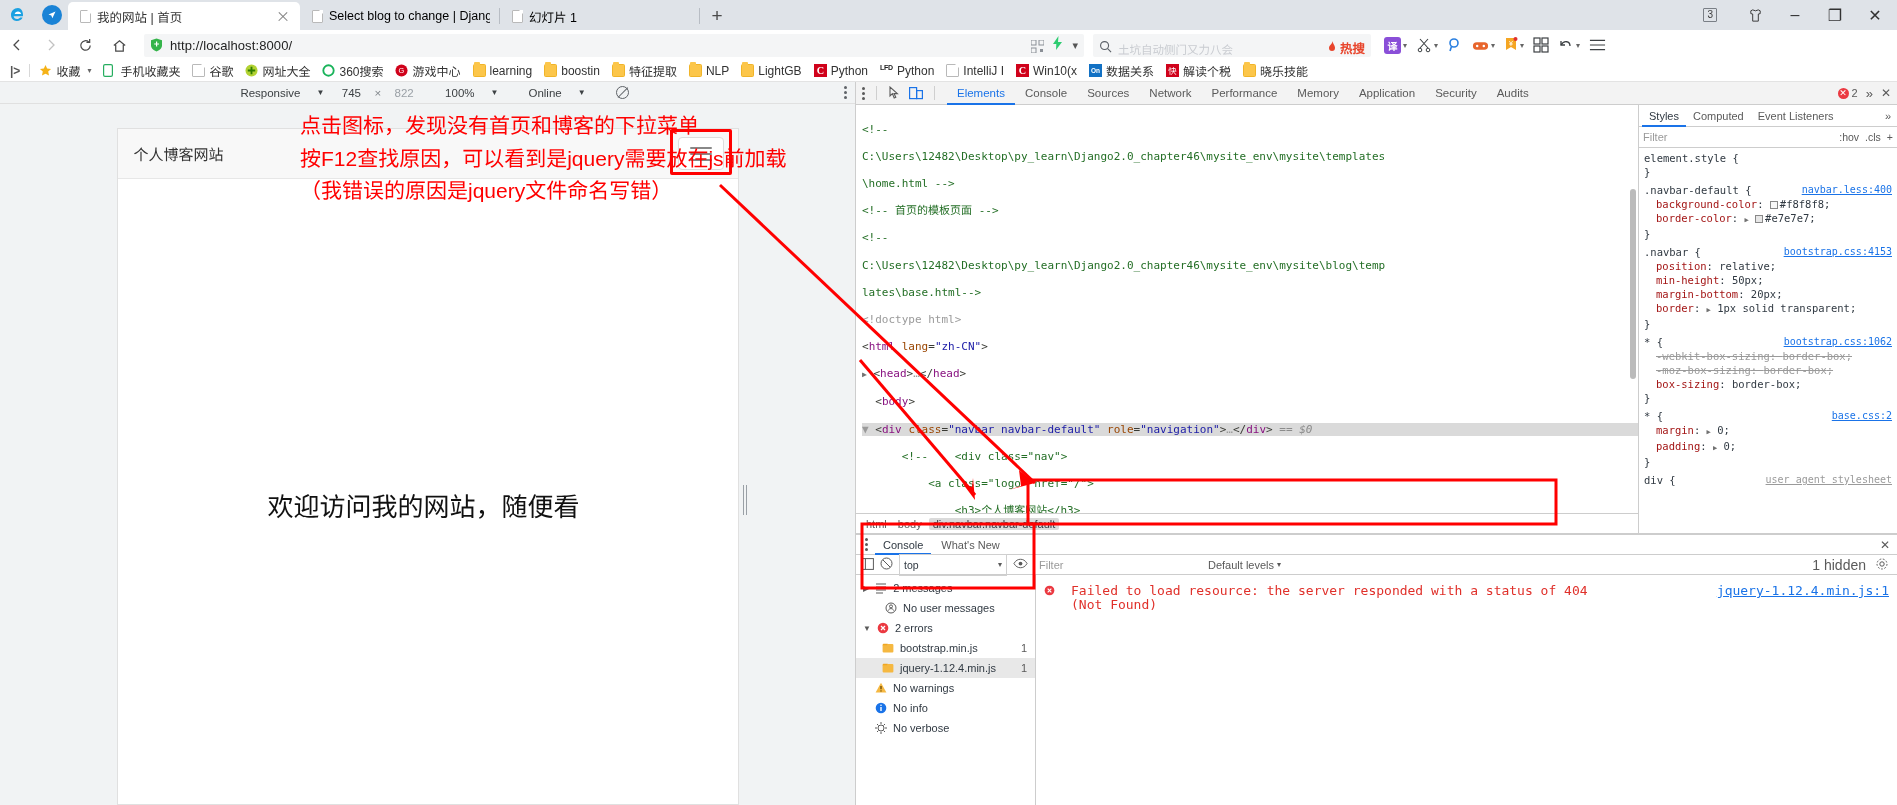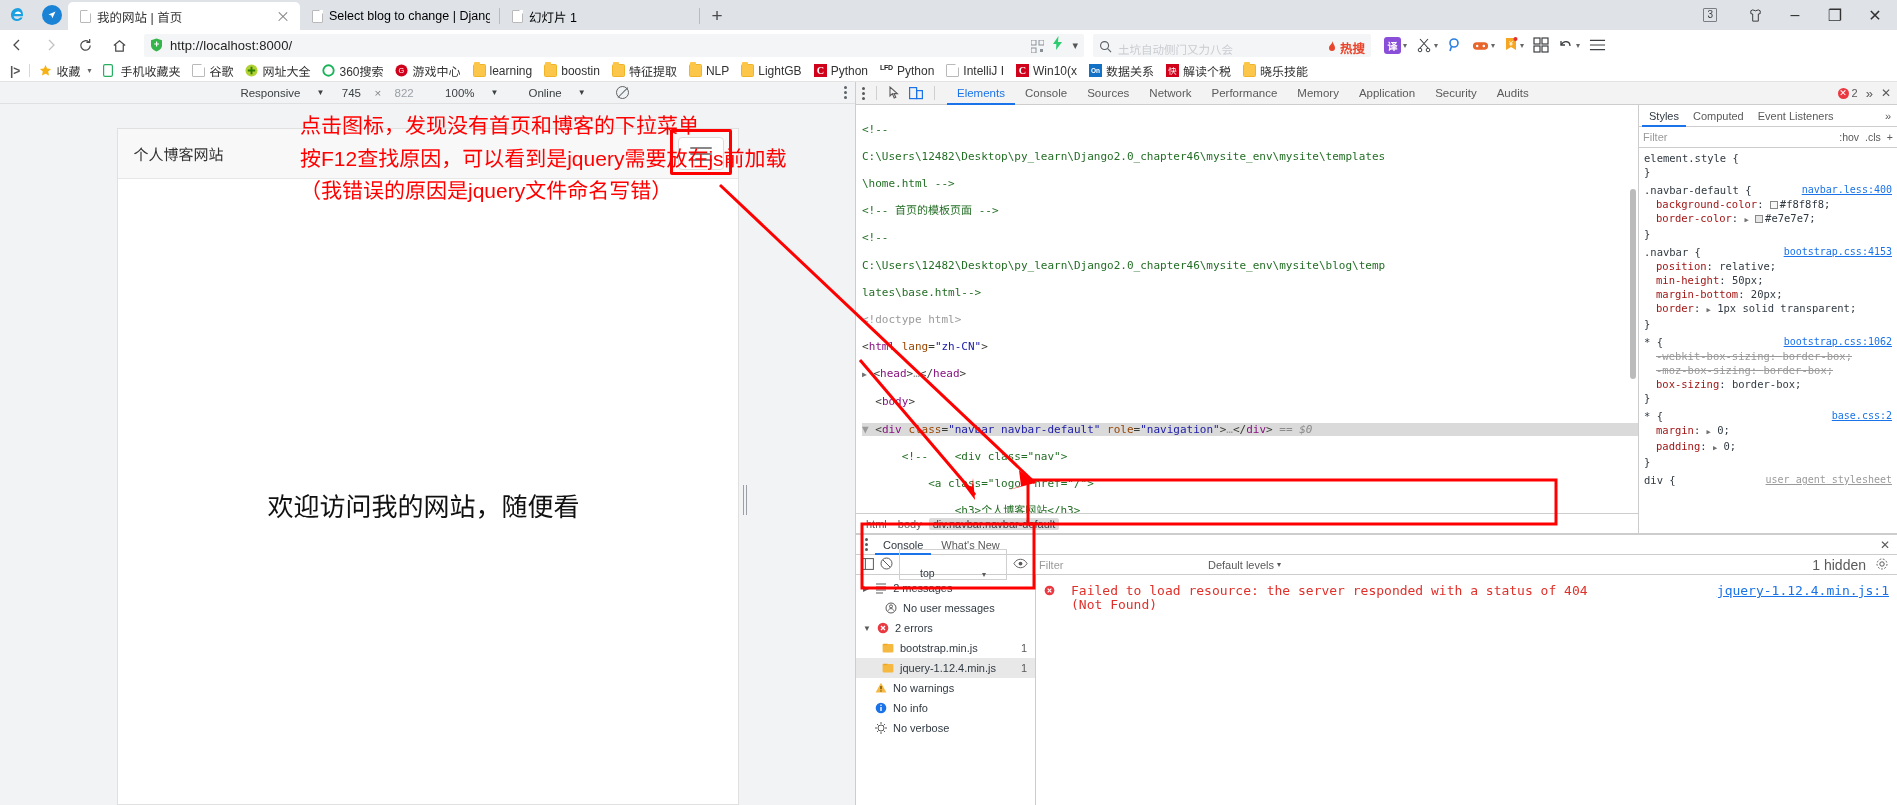--- a/index.html
+++ b/index.html
@@ -213,21 +213,21 @@
 
   
   .drawer { height:272px; border-top:2px solid #cdcdcd; display:flex; flex-direction:column; background:#fff;}
   .drawer-tabs { height:20px; display:flex; align-items:center; border-bottom:1px solid #cdcdcd; padding-left:4px; gap:2px; font-size:11px;}
   .dk { display:flex;flex-direction:column;gap:2px; padding:0 5px;}
   .dk i { width:3px;height:3px;border-radius:50%;background:#5a5a5a;display:block;}
   .dtab { padding:0 8px; color:#5a5a5a; height:20px; line-height:20px;}
   .dtab.active { color:#303942; box-shadow: inset 0 -2px 0 #1a73e8;}
   .dclose { margin-left:auto; padding-right:7px; color:#5a5a5a; font-size:12px;}
   .console-toolbar { height:20px; display:flex; align-items:center; border-bottom:1px solid #cdcdcd; font-size:11px; gap:6px; padding:0 5px;}
-  .ctx-sel { display:flex;align-items:flex-end;gap:4px; width:108px; border:1px solid #d0d0d0; height:31px; padding:0 20px; font-size:10.5px;}
+  .ctx-sel { display:flex;align-items:center;gap:4px; width:108px; border:1px solid #d0d0d0; height:22px; padding:0 4px; font-size:10.5px;}
   .ctx-sel .cv { flex:1;}
   .filter-box { width:168px; border:1px solid transparent; border-bottom:0; color:#9a9a9a; padding-left:4px;}
   .levels { color:#5a5a5a; display:flex; align-items:center; gap:3px;}
   .hidden-n { margin-left:auto; color:#5a5a5a; padding-right:4px; font-size:14px;}
   .console-body { flex:1; display:flex; min-height:0;}
   .sidebar-console { width:180px; border-right:1px solid #cdcdcd; font-size:11px; padding-top:3px; overflow:hidden;}
   .sc-row { height:20px; display:flex; align-items:center; gap:6px; padding-left:7px; color:#303942;}
   .sc-row.sub { padding-left:26px; }
   .sc-row.selected { background:#e8e8e8; }
   .sc-count { margin-left:auto; padding-right:8px; color:#5a5a5a;}

